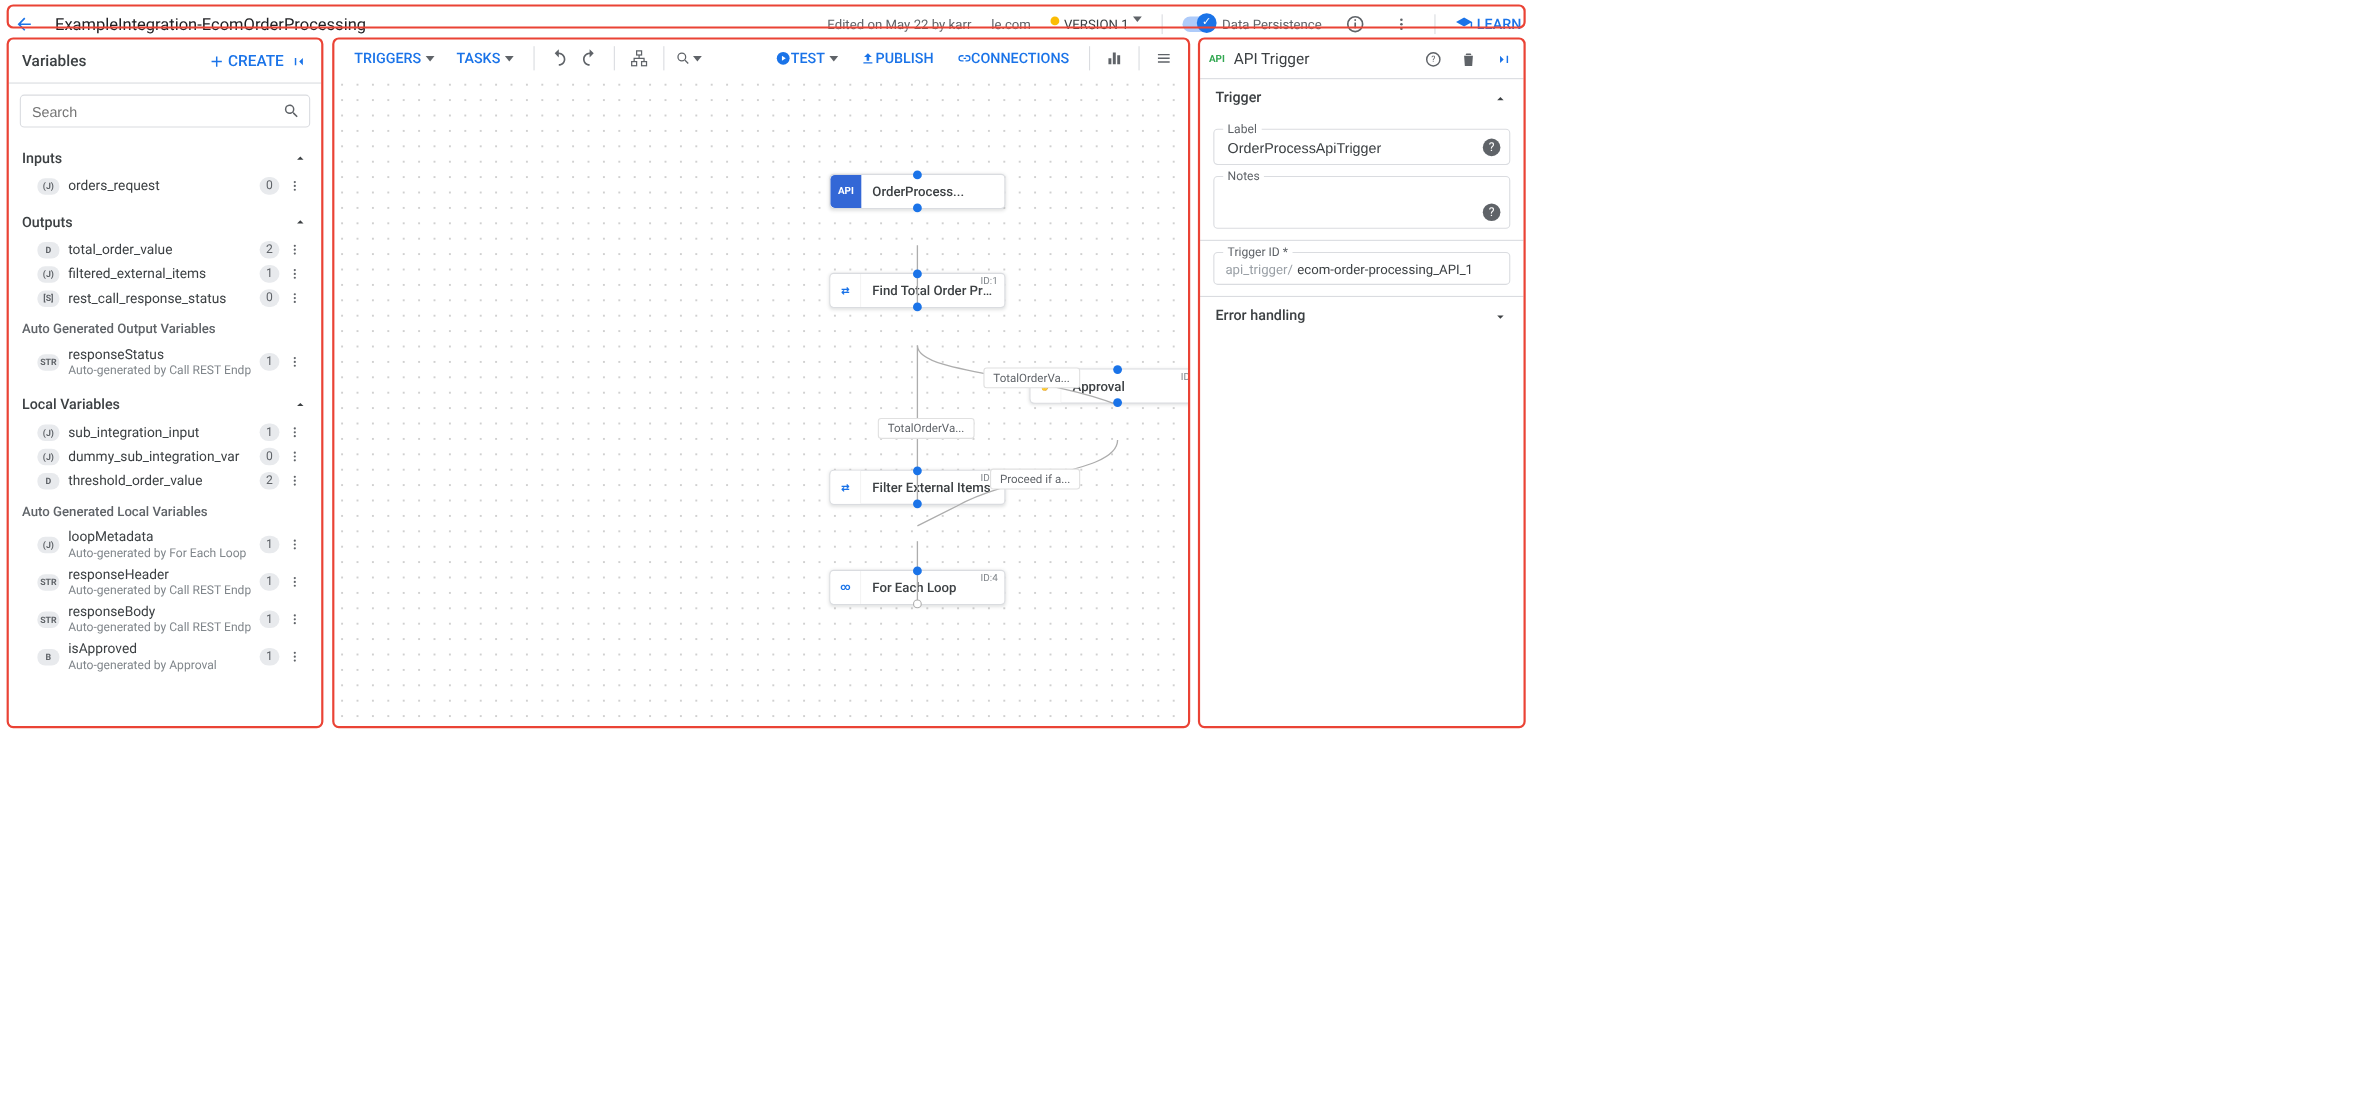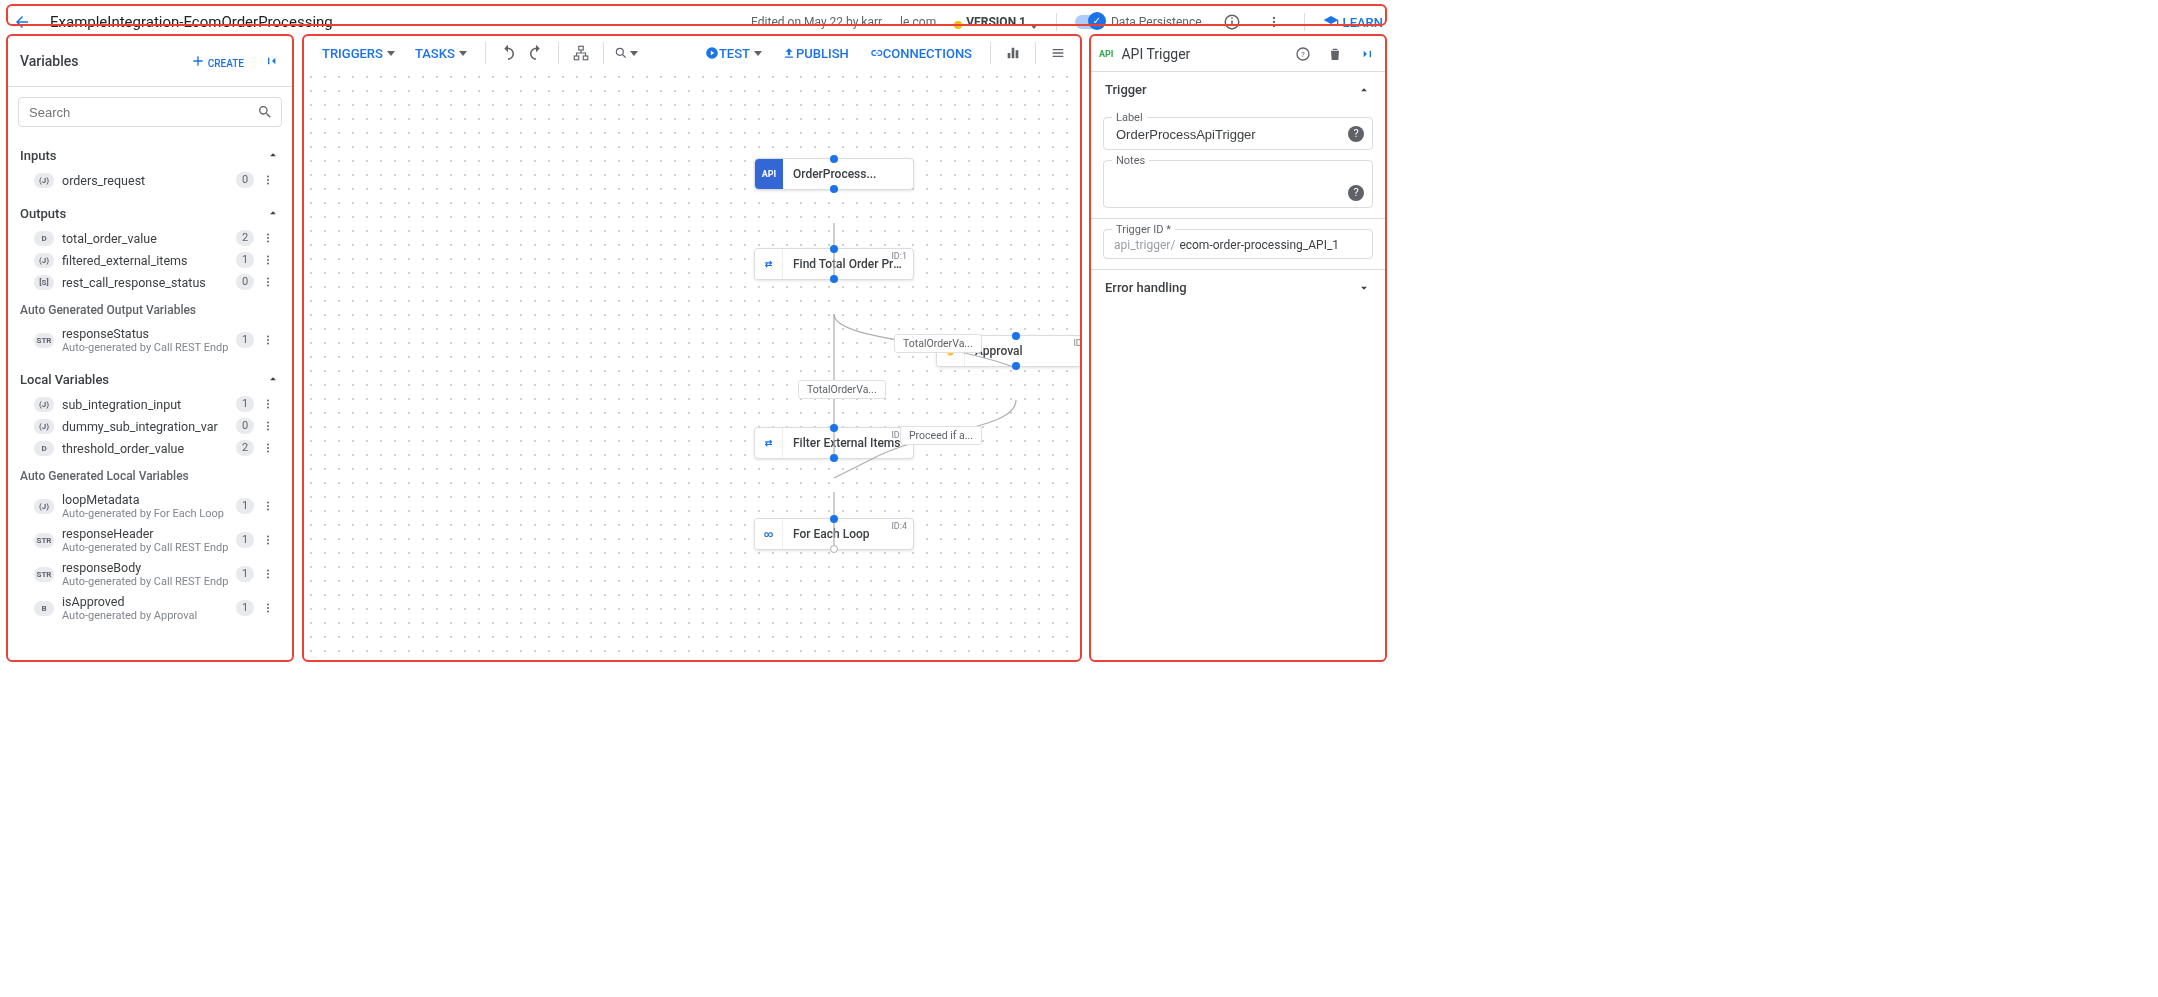--- a/index.html
+++ b/index.html
@@ -29,38 +29,38 @@
   .hl.right{right:6px;top:34px;width:298px;bottom:4px}
 
   
   .topbar{position:absolute;left:10px;right:10px;top:6px;height:32px;display:flex;align-items:center;gap:16px;color:var(--text)}
   .iconbtn{width:24px;height:24px;display:inline-flex;align-items:center;justify-content:center;cursor:pointer;color:var(--text2)}
   .iconbtn.blue{color:var(--blue)}
   svg{display:block}
   .title{font-size:15px;font-weight:400;color:#202124}
   .top-right{margin-left:auto;display:flex;align-items:center;gap:18px;font-size:12px;color:var(--text2)}
   .dot{width:8px;height:8px;border-radius:50%;background:#fbbc04;display:inline-block;margin-right:4px}
-  .version{display:flex;align-items:flex-end;font-weight:700;color:var(--text);cursor:pointer}
+  .version{display:flex;align-items:flex-start;font-weight:400;color:var(--text);cursor:pointer}
   .caret{margin-left:4px;border-left:4px solid transparent;border-right:4px solid transparent;border-top:5px solid #5f6368}
   .toggle{display:flex;align-items:center;gap:6px}
   .switch{width:30px;height:14px;background:#aecbfa;border-radius:7px;position:relative}
   .switch::after{content:"✓";position:absolute;right:-1px;top:-3px;width:18px;height:18px;border-radius:50%;background:var(--blue);color:#fff;font-size:10px;line-height:18px;text-align:center}
   .vsep{width:1px;height:18px;background:var(--border)}
   .learn{color:var(--blue);font-weight:500;display:flex;align-items:center;gap:4px;font-size:13px}
 
   
   .panel{position:absolute;background:#fff}
   .panel.left{left:8px;top:36px;width:284px;bottom:6px}
   .panel.mid{left:304px;top:36px;right:313px;bottom:6px}
   .panel.right{right:8px;top:36px;width:294px;bottom:6px}
 
   
-  .phead{height:51px;display:flex;align-items:center;padding:0 8px 0 12px;border-bottom:1px solid var(--border);gap:16px}
+  .phead{height:40px;display:flex;align-items:center;padding:0 8px 0 12px;border-bottom:1px solid var(--border);gap:2px}
   .phead h2{font-size:14px;font-weight:500;margin:0;flex:1;color:#3c4043}
-  .create{color:var(--blue);font-weight:500;font-size:10px;display:flex;align-items:flex-end;gap:2px;cursor:pointer}
+  .create{color:var(--blue);font-weight:500;font-size:14px;display:flex;align-items:flex-end;gap:2px;cursor:pointer}
   .search{margin:10px;border:1px solid var(--border);border-radius:4px;height:30px;display:flex;align-items:center;padding:0 8px;color:var(--text2)}
   .search input{border:none;flex:1;outline:none;font-size:13px}
   .section{padding:4px 12px}
   .sechead{display:flex;align-items:center;gap:6px;font-weight:500;font-size:13px;color:#3c4043;height:28px;cursor:pointer}
   .sechead .sp{flex:1}
   .subhead{color:#5f6368;font-size:12px;font-weight:500;padding:6px 12px}
   .vrow{display:flex;align-items:center;gap:8px;padding:3px 2px 3px 14px}
   .typebadge{width:20px;height:15px;border-radius:7px;font-size:8px;font-weight:700;display:flex;align-items:center;justify-content:center;flex-shrink:0}
   .t-j{background:#e8eaed;color:#5f6368}
   .vname{flex:1;font-size:12.5px;color:#3c4043;min-width:0;overflow:hidden;text-overflow:ellipsis;white-space:nowrap}

